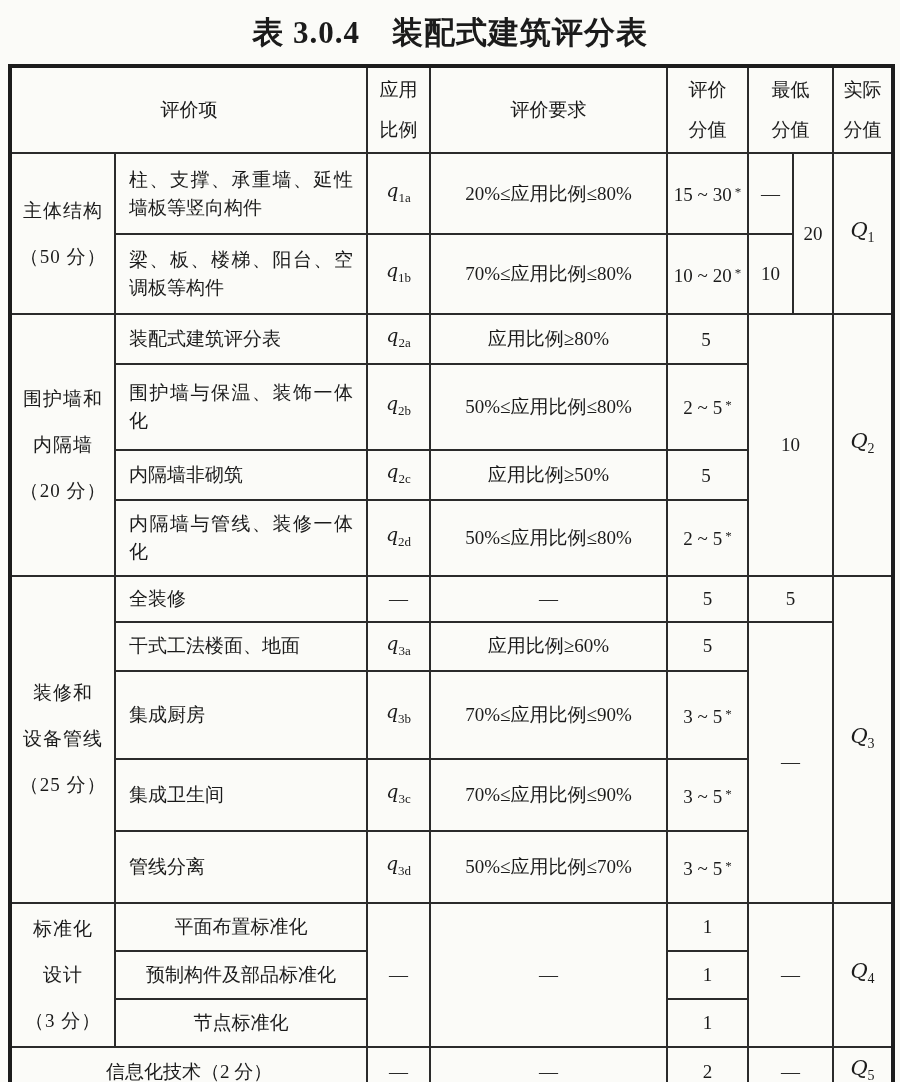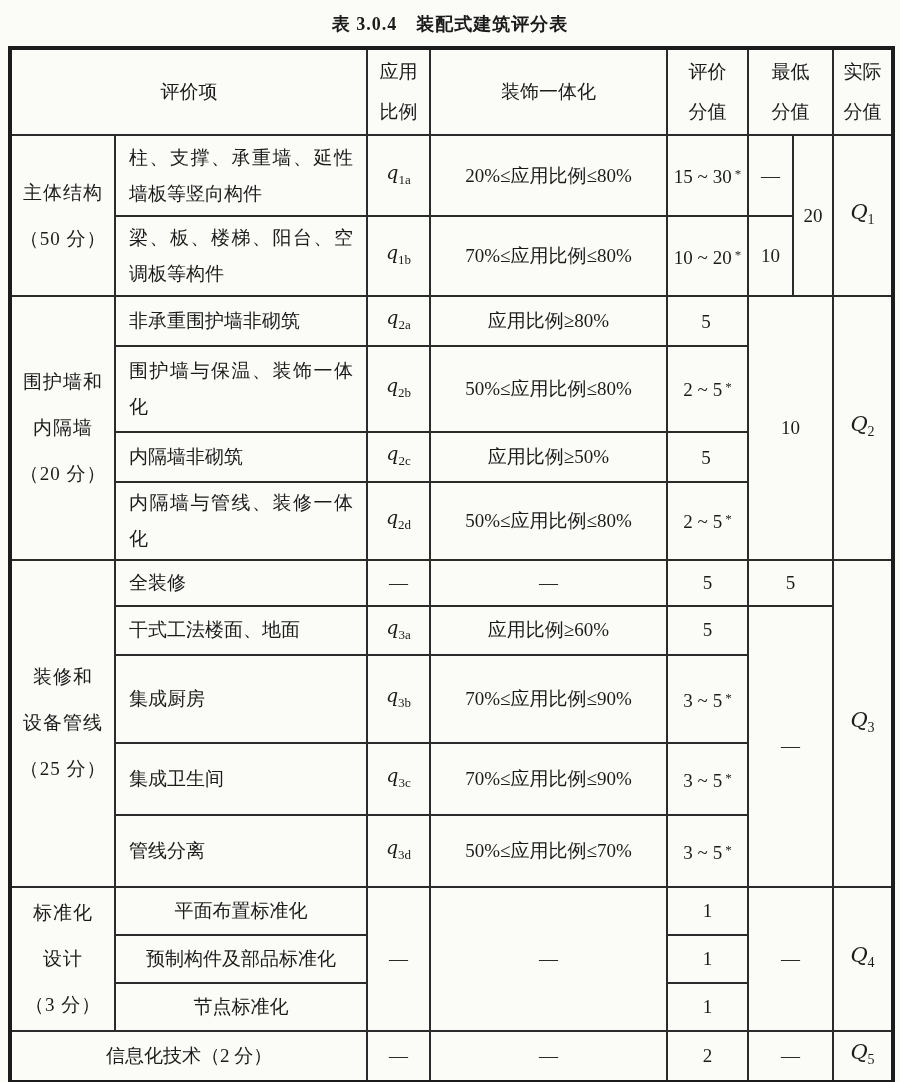--- a/index.html
+++ b/index.html
@@ -8,21 +8,21 @@
     width: 900px; height: 1082px;
     background: #fbfbf8;
     font-family: "Liberation Serif", serif;
     color: #1b1b1b;
     overflow: hidden;
   }
   .page { padding-top: 8px; }
   .title {
     text-align: center;
     font-weight: bold;
-    font-size: 18px;
+    font-size: 31px;
     letter-spacing: 1px;
     margin: 4px 0 10px 0;
   }
   table.score-table {
     border-collapse: collapse;
     table-layout: fixed;
     width: 885px;
     margin-left: 8px;
     border: 4px solid #1c1c1c;
   }
@@ -33,21 +33,21 @@
     font-size: 19px;
     padding: 2px 4px;
     line-height: 36px;
   }
   td.hdr { white-space: pre-line; line-height: 40px; }
   td.group { white-space: pre-line; line-height: 46px; letter-spacing: 1px; }
   td.item {
     text-align: justify;
     text-justify: inter-ideograph;
     padding: 2px 13px;
-    line-height: 36px;
+    line-height: 28px;
   }
   td.item.ctr { text-align: center; padding: 2px 0; }
   .qv {
     font-style: italic;
     font-family: "DejaVu Serif", serif;
     font-size: 19px;
   }
   .qcell sub { font-size: 13px; font-style: normal; letter-spacing: 0; text-align: center; }
   .scorecell sup.star { font-size: 13px; vertical-align: 5px; margin-left: 3px; }
   .Qv {
@@ -73,21 +73,21 @@
         <col style="width:45px">
       <col style="width:40px">
         <col style="width:60px">
     </colgroup>
 
     <tbody>
         <tr style="height:87px">
       <td class="hdr" colspan="2">评价项</td>
       <td class="hdr">应用
 比例</td>
-      <td class="hdr">装饰一体化</td>
+      <td class="hdr">评价要求</td>
       <td class="hdr">评价
 分值</td>
       <td class="hdr" colspan="2">最低
 分值</td>
       <td class="hdr">实际
 分值</td>
     </tr>
 
     <tr style="height:81px">
       <td class="group" rowspan="2">主体结构
@@ -105,21 +105,21 @@
       <td class="qcell"><i class="qv">q</i><sub>1b</sub></td>
       <td>70%≤应用比例≤80%</td>
       <td class="scorecell"><span>10 ~ 20</span><sup class="star">*</sup></td>
       <td>10</td>
     </tr>
 
     <tr style="height:44px">
       <td class="group" rowspan="4">围护墙和
 内隔墙
 （20 分）</td>
-      <td class="item">非承重围护墙非砌筑</td>
+      <td class="item">装配式建筑评分表</td>
       <td class="qcell"><i class="qv">q</i><sub>2a</sub></td>
       <td>应用比例≥80%</td>
       <td class="scorecell"><span>5</span><sup class="star"></sup></td>
       <td colspan="2" rowspan="4">10</td>
       <td class="actualcell" rowspan="4"><i class="Qv">Q</i><sub>2</sub></td>
     </tr>
     <tr style="height:86px">
       <td class="item">围护墙与保温、装饰一体化</td>
       <td class="qcell"><i class="qv">q</i><sub>2b</sub></td>
       <td>50%≤应用比例≤80%</td>

